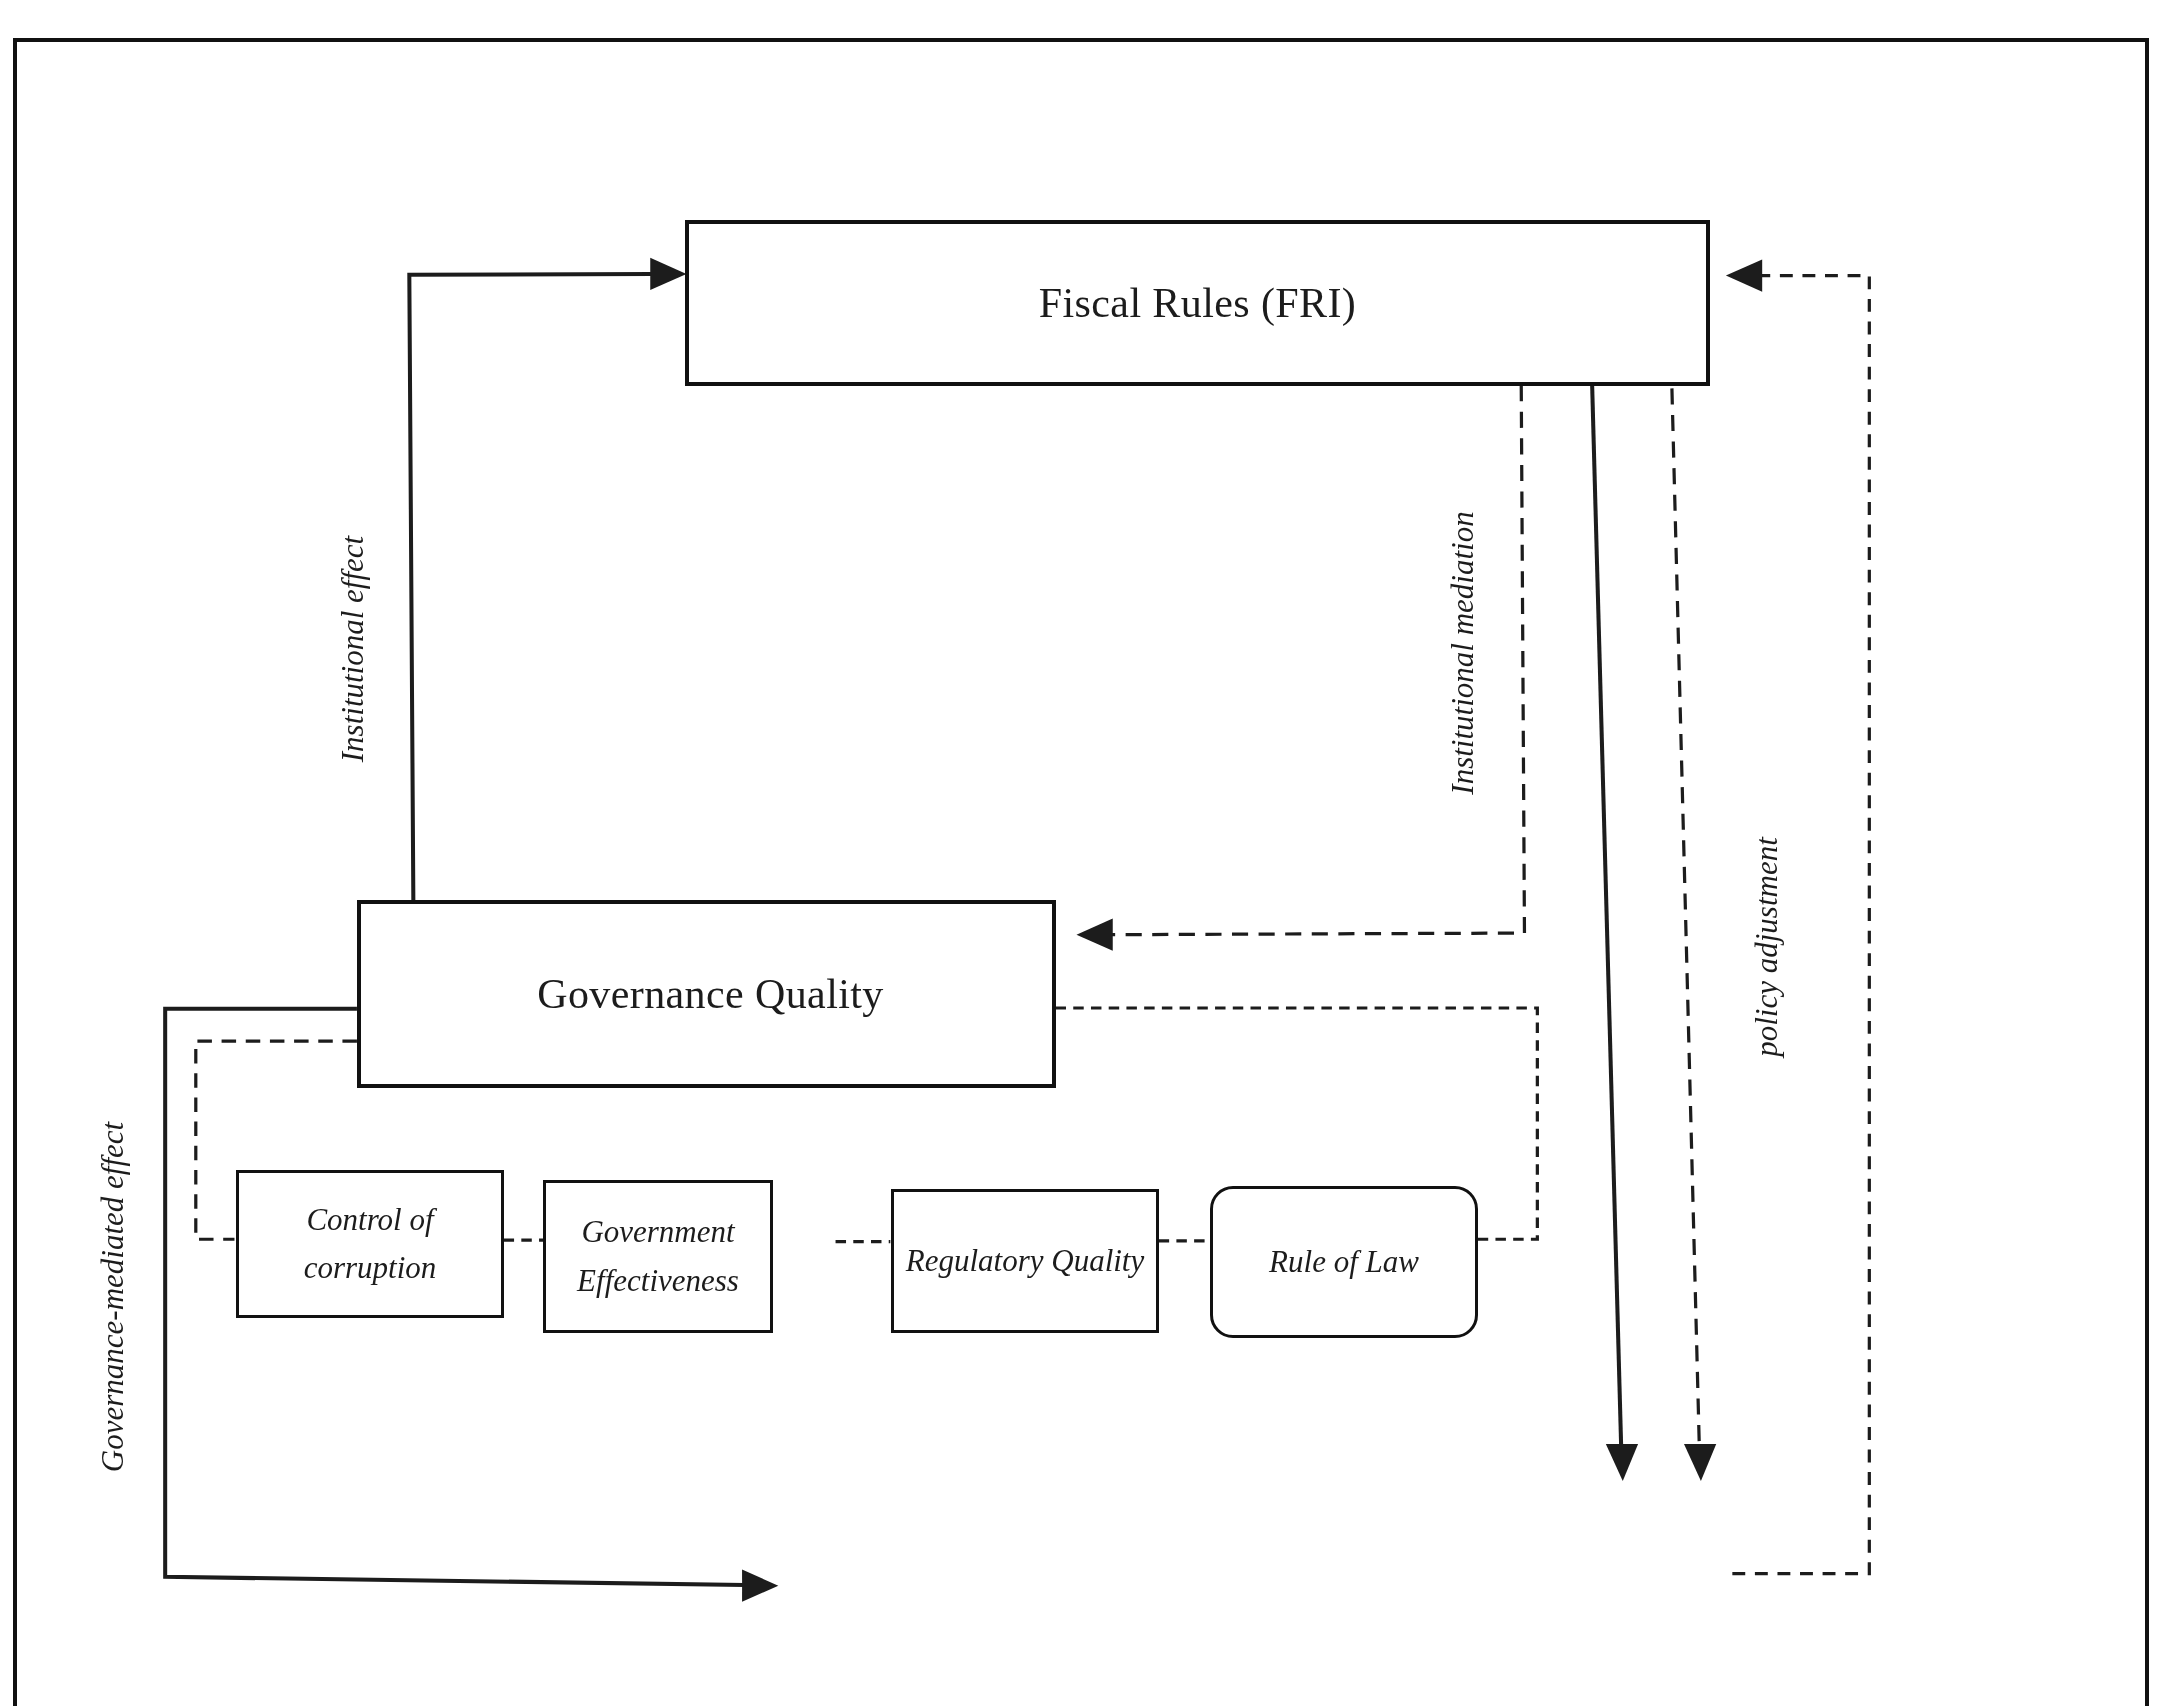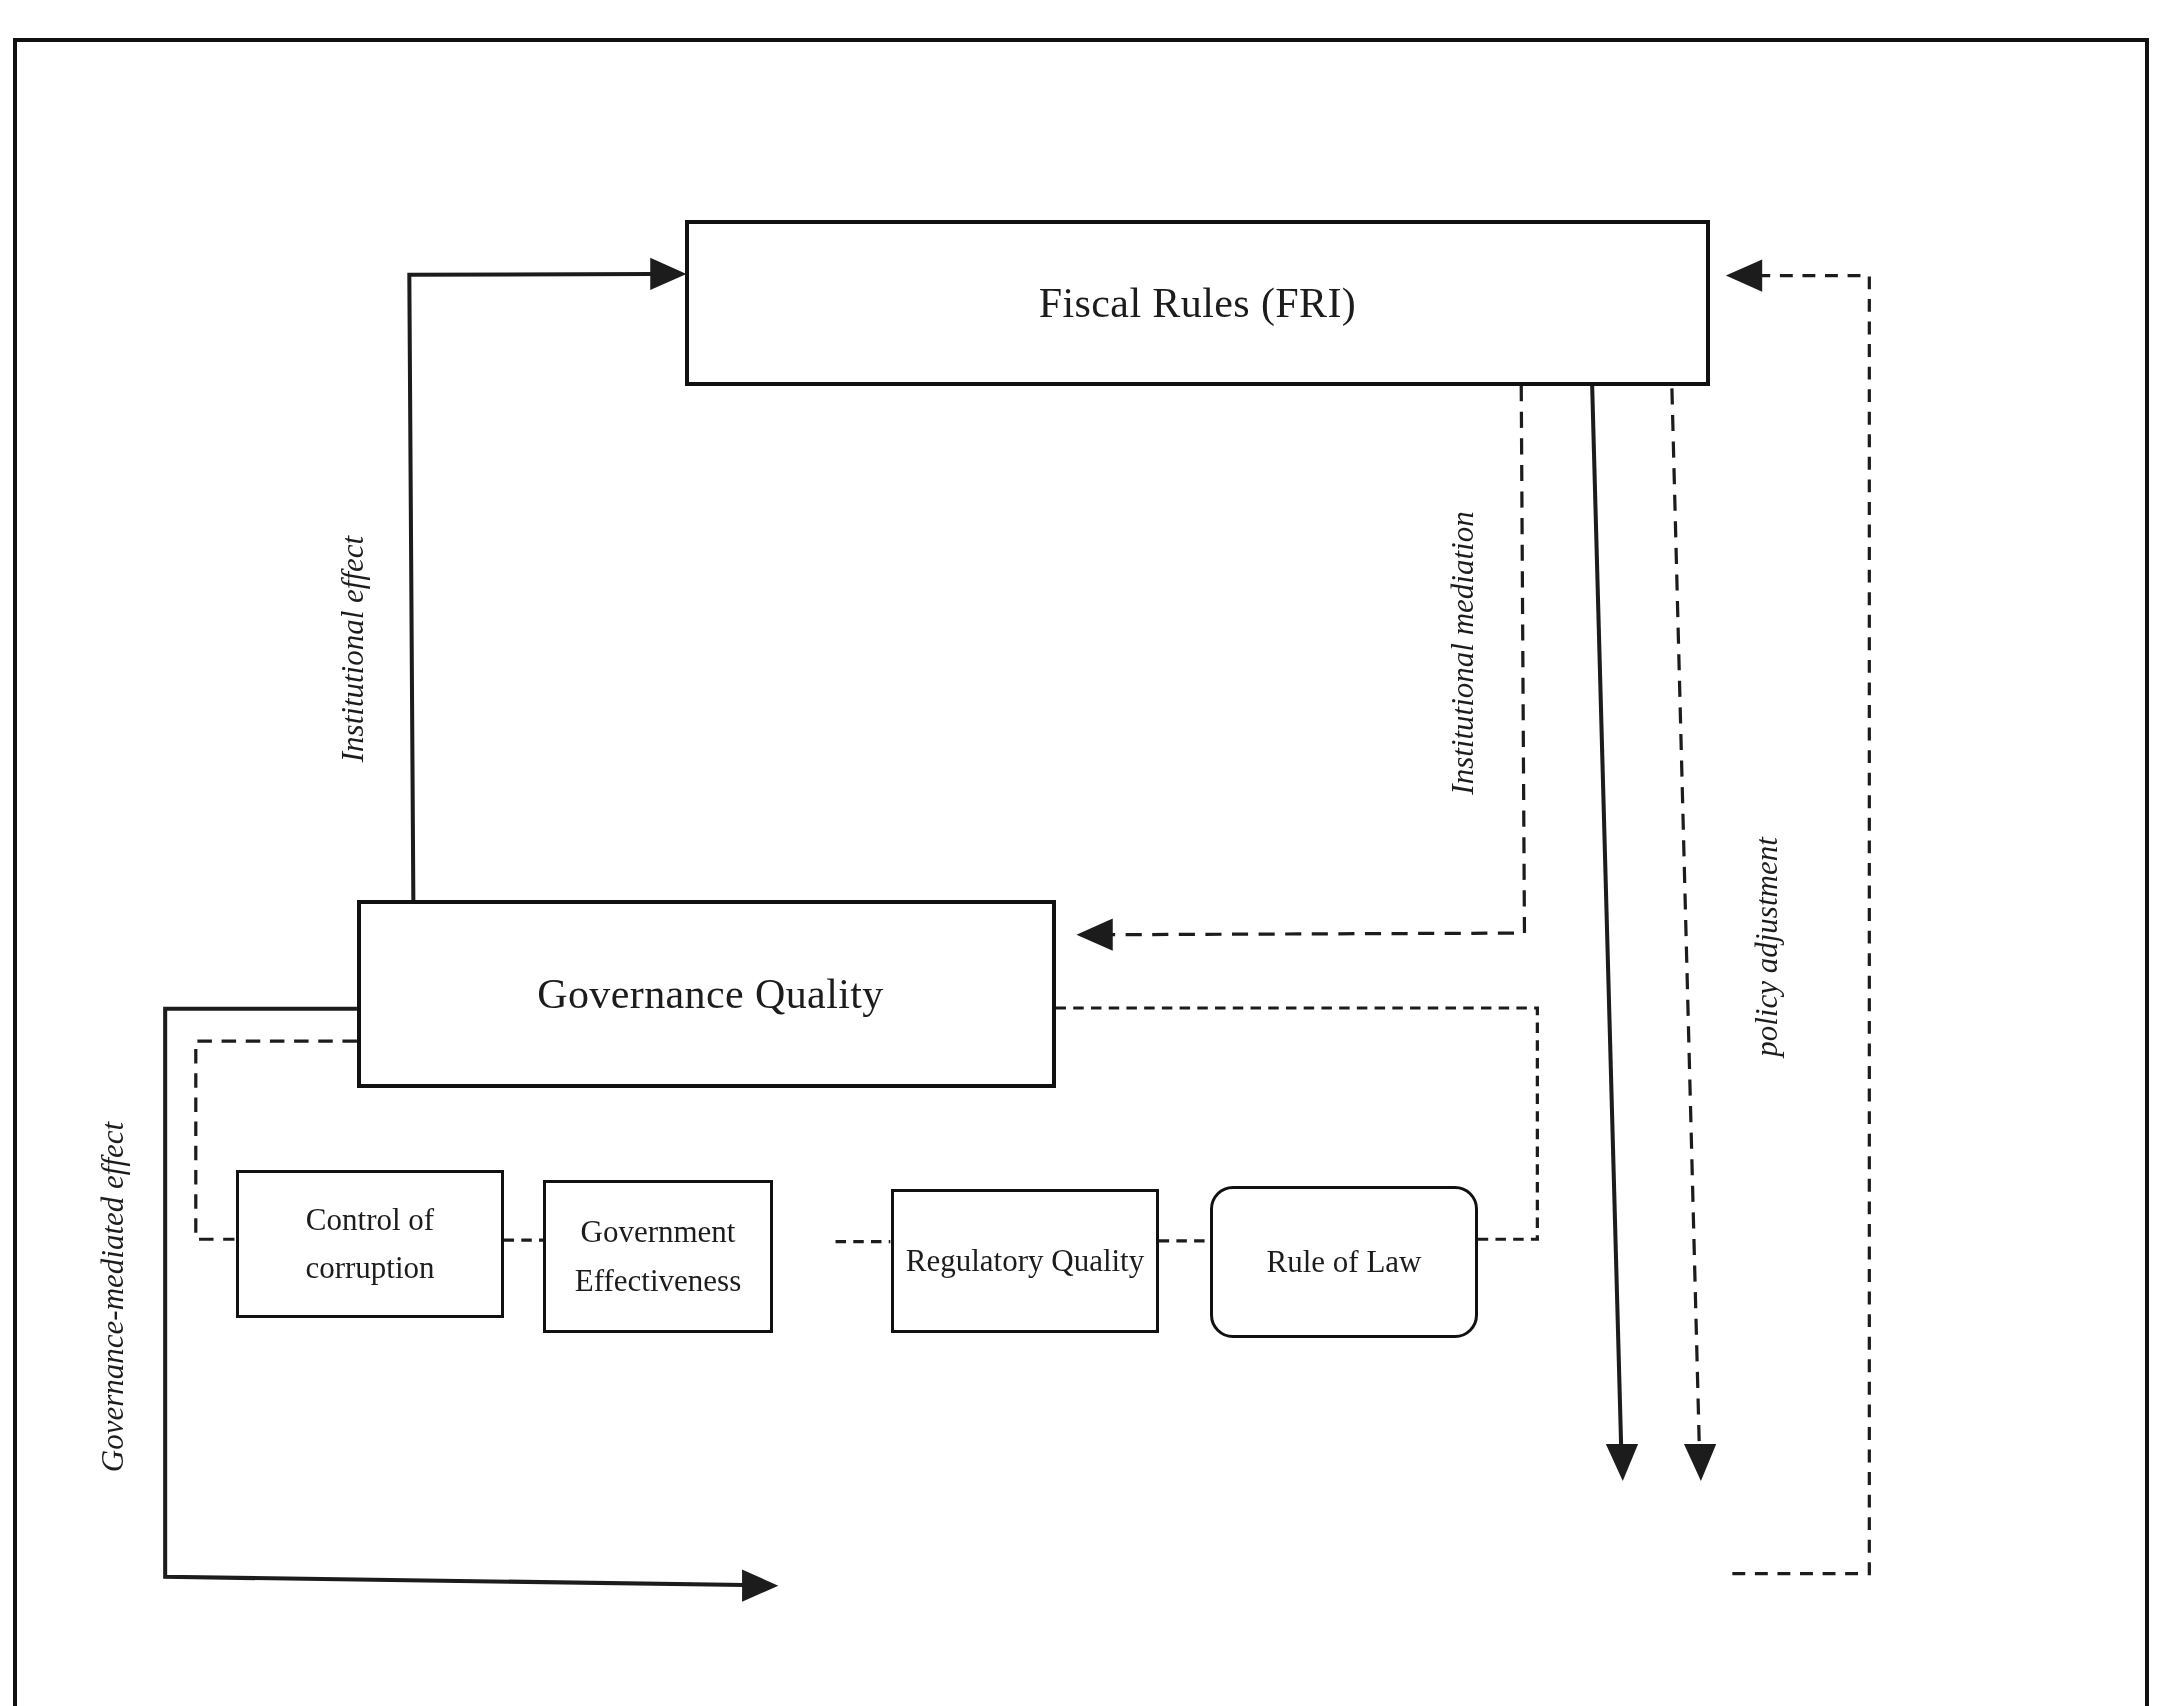--- a/index.html
+++ b/index.html
@@ -44,20 +44,21 @@
   }
   .node-major {
     font-size: 42px;
     letter-spacing: 0.4px;
   }
   .node-fri    { left: 685px;  top: 192px;  width: 1025px; height: 166px; }
   .node-gq     { left: 357px;  top: 872px; width: 699px;  height: 188px; padding-left: 8px; }
   .node-eo     { left: 780px;  top: 1457px; width: 951px; height: 153px; color: #414141; }
   .node-minor {
     border-width: 3.2px;
+    font-style: italic;
     font-size: 31px;
     line-height: 1.55;
     padding: 17px 8px;
   }
   .node-b1 { left: 236px;  top: 1142px; width: 268px; height: 148px; }
   .node-b2 { left: 543px;  top: 1152px; width: 230px; height: 153px; justify-content: flex-end; }
   .node-b3 { left: 891px; top: 1161px; width: 268px; height: 144px; align-items: center; }
   .node-b4 { left: 1210px; top: 1158px; width: 268px; height: 152px; border-radius: 23px; }
   .edge-label {
     position: absolute;

